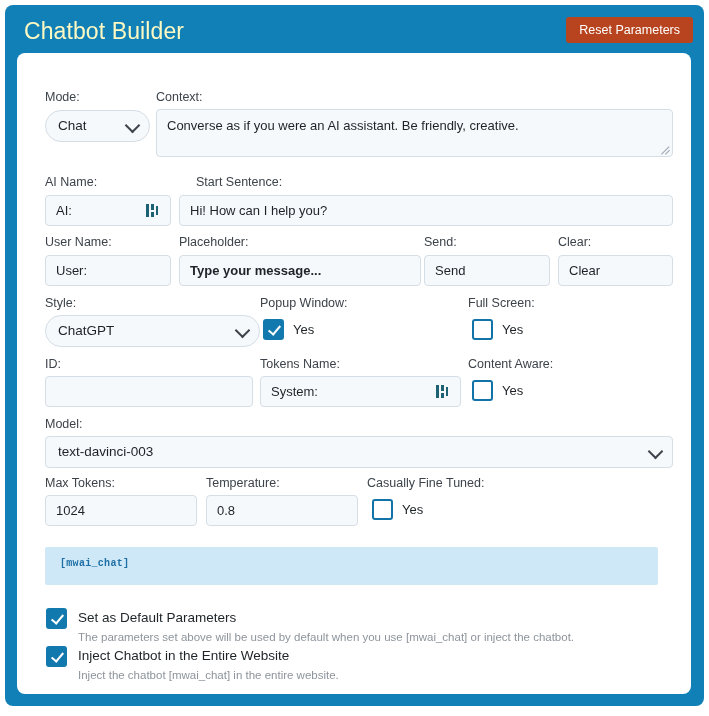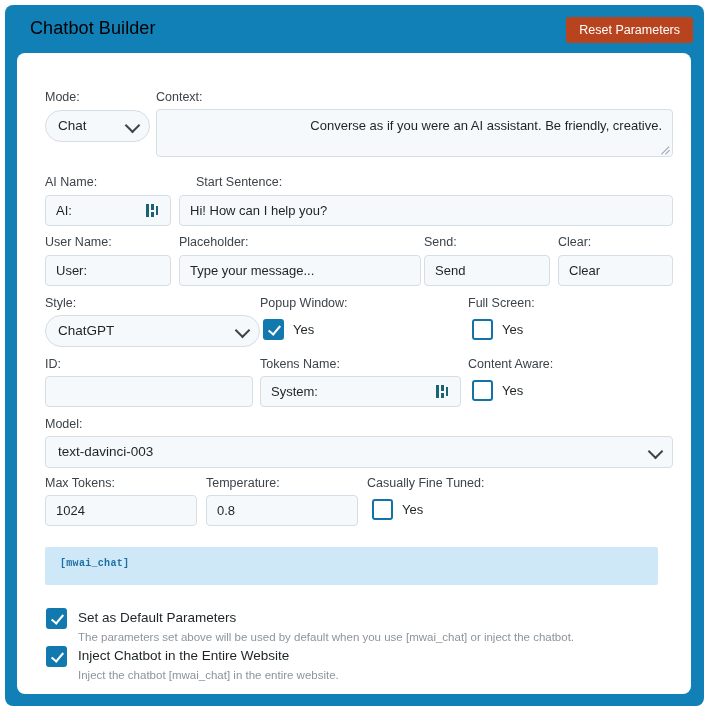--- a/index.html
+++ b/index.html
@@ -30,24 +30,24 @@
   
   #panel-header {
     position: absolute;
     left: 0;
     top: 0;
     width: 699px;
     height: 48px;
   }
   #panel-title {
     position: absolute;
-    left: 25px;
+    left: 19px;
     top: 13px;
-    font-size: 18px;
-    color: #000000;
+    font-size: 23px;
+    color: #fef9c3;
     letter-spacing: .1px;
   }
   #reset-btn {
     position: absolute;
     right: 11px;
     top: 12px;
     height: 26px;
     padding: 0 13px;
     background: #b8441f;
     color: #ffffff;
@@ -241,21 +241,21 @@
   <div id="card">
 
     <div class="lbl" style="left:28px; top:37px;">Mode:</div>
     <div class="sel" style="left:28px; top:57px; width:105px;">
       <span>Chat</span>
       <span class="chev"></span>
     </div>
 
     <div class="lbl" style="left:139px; top:37px;">Context:</div>
     <div class="ta-wrap" style="left:139px; top:56px; width:517px; height:48px;">
-      <textarea class="fld" style="left: 0px; top: 0px; width: 517px; text-align: right;">Converse as if you were an AI assistant. Be friendly, creative.</textarea>
+      <textarea class="fld" style="left: 0px; top: 0px; width: 517px;">Converse as if you were an AI assistant. Be friendly, creative.</textarea>
       <span class="ta-handle">
         <i style="width:11px; left:0px; top:9px;"></i>
         <i style="width:6px; left:4px; top:9px;"></i>
       </span>
     </div>
 
     <div class="lbl" style="left:28px; top:122px;">AI Name:</div>
     <input class="fld" style="left: 28px; top: 142px; width: 126px;" value="AI:">
     <span class="bars-icon" style="left:129px; top:151px;">
       <b style="left:0; top:0; width:3px; height:13px;"></b>
@@ -264,21 +264,21 @@
       <b style="left:10px; top:2px; width:2px; height:9px;"></b>
     </span>
 
     <div class="lbl" style="left:162px; top:122px;margin-left:17px;">Start Sentence:</div>
     <input class="fld" style="left: 162px; top: 142px; width: 494px;" value="Hi! How can I help you?">
 
     <div class="lbl" style="left:28px; top:182px;">User Name:</div>
     <input class="fld" style="left: 28px; top: 202px; width: 126px;" value="User:">
 
     <div class="lbl" style="left:162px; top:182px;">Placeholder:</div>
-    <input class="fld" style="left: 162px; top: 202px; width: 242px;" value="Type your message...">
+    <input class="fld" style="left: 162px; top: 202px; width: 242px; font-weight: bold;" value="Type your message...">
 
     <div class="lbl" style="left:407px; top:182px;">Send:</div>
     <input class="fld" style="left: 407px; top: 202px; width: 126px;" value="Send">
 
     <div class="lbl" style="left:541px; top:182px;">Clear:</div>
     <input class="fld" style="left: 541px; top: 202px; width: 115px;" value="Clear">
 
     <div class="lbl" style="left:28px; top:243px;">Style:</div>
     <div class="sel" style="left:28px; top:262px; width:215px;">
       <span>ChatGPT</span>

